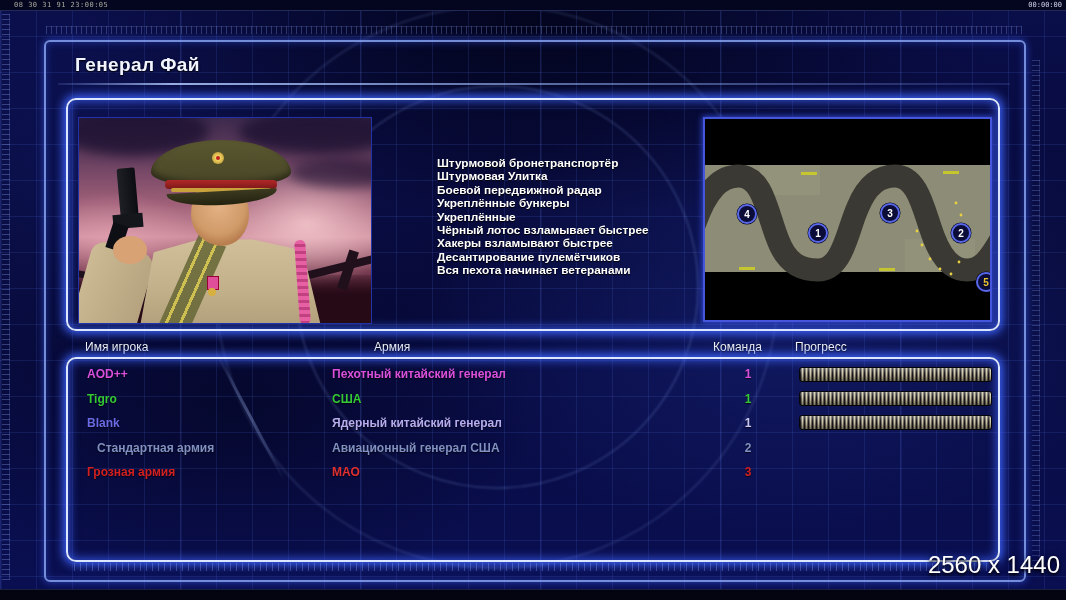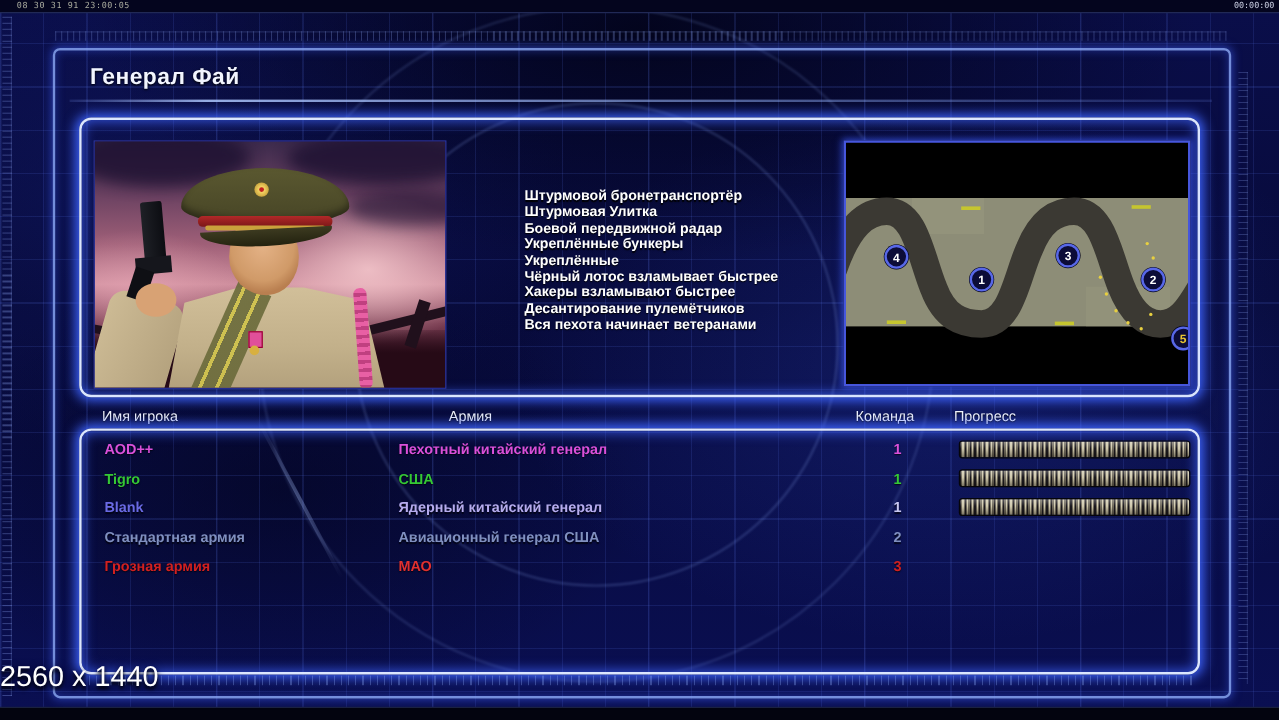--- a/index.html
+++ b/index.html
@@ -73,21 +73,21 @@
   
   .col-h{font-size:12px;font-weight:normal;color:#f2f4fc;text-shadow:0 1px 1px #000;}
   .prow-cell{position:absolute;font-size:12px;font-weight:bold;white-space:nowrap;text-shadow:0 1px 1px rgba(0,0,0,.7);}
   .team-cell{width:30px;text-align:center;}
   .pbar{position:absolute;width:191px;height:13px;border:1px solid #05050a;border-radius:3px;box-sizing:content-box;
     background:
       linear-gradient(180deg,rgba(255,255,255,.30),rgba(255,255,255,.02) 45%,rgba(20,16,8,.45)),
       repeating-linear-gradient(90deg,#15131a 0 1px,#6e685a 1px 2px,#cfc8ac 2px 3px,#6e685a 3px 4px);}
   .bottom-ticks{left:74px;top:563px;width:922px;height:8px;opacity:.55;
     background:repeating-linear-gradient(90deg, rgba(150,180,255,.55) 0 1px, transparent 1px 6px);}
-  .res-label{left:0;top:551px;width:1060px;text-align:left;font-size:24px;color:#ffffff;text-shadow:0 2px 3px #000,0 0 6px rgba(0,0,40,.8);}
+  .res-label{left:0;top:551px;width:1060px;text-align:right;font-size:24px;color:#ffffff;text-shadow:0 2px 3px #000,0 0 6px rgba(0,0,40,.8);}
 </style>
 </head>
 <body>
 
 <div class="screen">
 
   <div class="abs grid"></div>
   <div class="abs circle" style="left:295px;top:85px;width:400px;height:400px;"></div>
   <div class="abs circle" style="left:215px;top:5px;width:560px;height:560px;opacity:.8;"></div>
   <div class="abs streak" style="left:248px;top:340px;transform:rotate(-28deg);"></div>
@@ -222,21 +222,21 @@
     </div>
 
     <div>
       <div class="prow-cell" style="left: 19px; top: 57px; color: rgb(106, 106, 228);">Blank</div>
       <div class="prow-cell" style="left: 264px; top: 57px; color: rgb(182, 172, 238);">Ядерный китайский генерал</div>
       <div class="prow-cell team-cell" style="left: 665px; top: 57px; color: rgb(200, 200, 242);">1</div>
       <div class="pbar" style="left:731px;top:56px;"></div>
     </div>
 
     <div>
-      <div class="prow-cell" style="left: 19px; top: 82px; color: rgb(128, 144, 192);">Стандартная армия</div>
+      <div class="prow-cell" style="left: 29px; top: 82px; color: rgb(128, 144, 192);">Стандартная армия</div>
       <div class="prow-cell" style="left: 264px; top: 82px; color: rgb(128, 144, 192);">Авиационный генерал США</div>
       <div class="prow-cell team-cell" style="left: 665px; top: 82px; color: rgb(128, 144, 192);">2</div>
     </div>
 
     <div>
       <div class="prow-cell" style="left: 19px; top: 106px; color: rgb(210, 32, 32);">Грозная армия</div>
       <div class="prow-cell" style="left: 264px; top: 106px; color: rgb(224, 48, 48);">МАО</div>
       <div class="prow-cell team-cell" style="left: 665px; top: 106px; color: rgb(210, 32, 32);">3</div>
     </div>
   </div>

